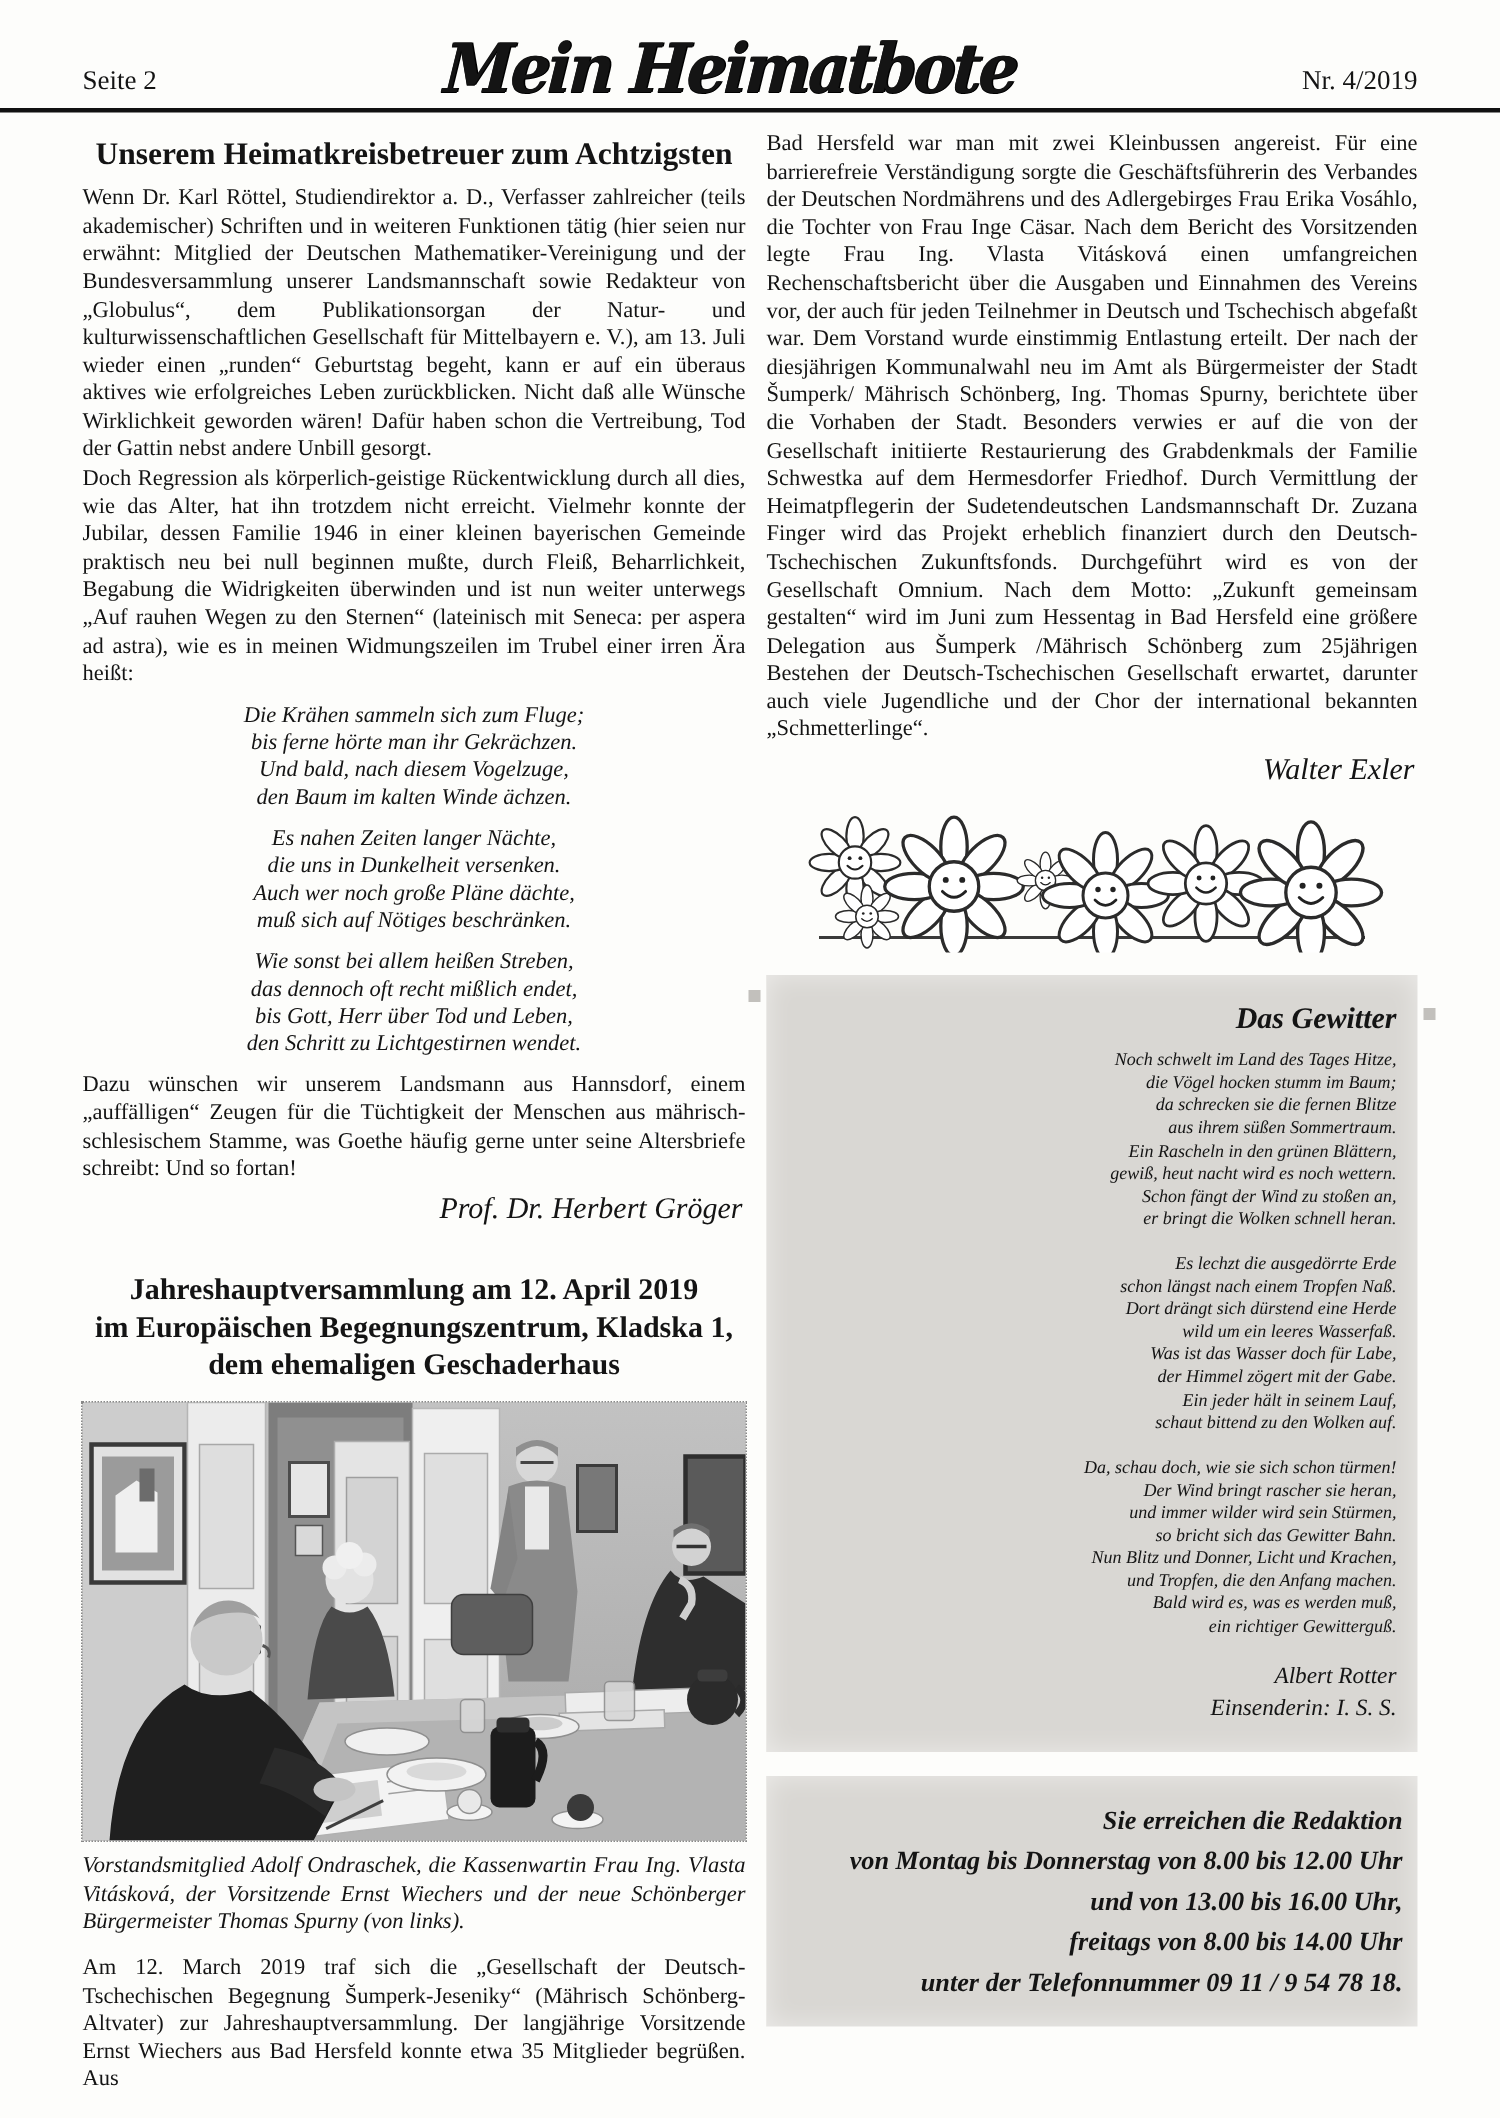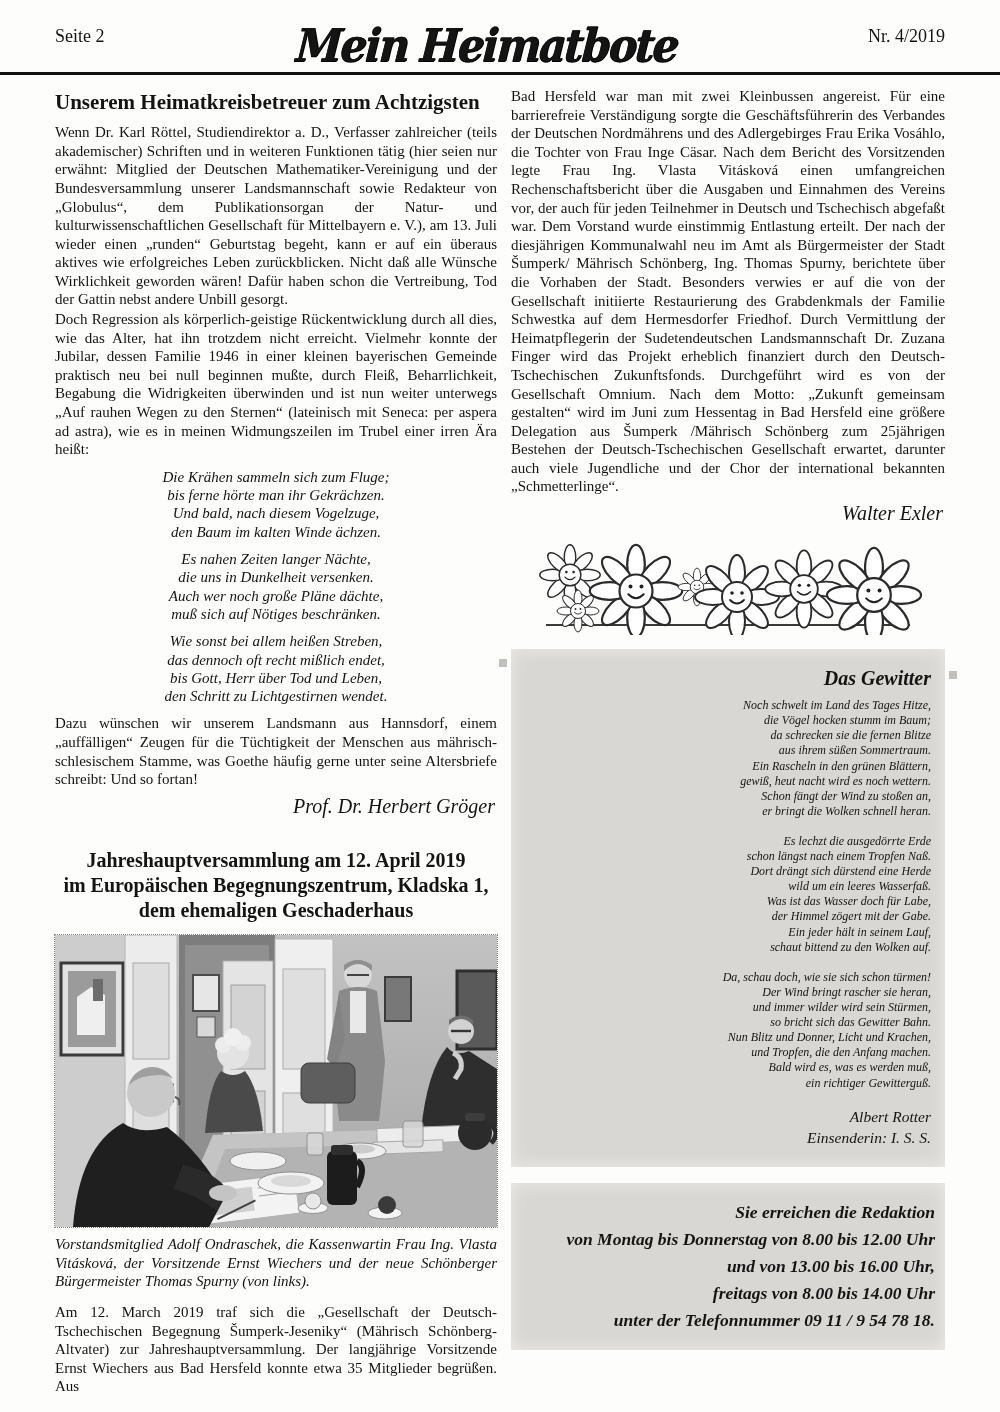--- a/index.html
+++ b/index.html
@@ -2,35 +2,35 @@
 <html><head>
 <meta charset="utf-8">
 <style>
   html,body{margin:0;padding:0;background:#e9e9e9;}
   .page{
     width:1000px;height:1412px;margin:0 auto;background:#fdfdfb;color:#141414;
     font-family:"Liberation Serif", serif;position:relative;overflow:hidden;
   }
   
   .header{
-    display:flex;align-items:flex-start;justify-content:space-between;
+    display:flex;align-items:flex-end;justify-content:space-between;
     padding:26px 55px 6px 55px;border-bottom:3px solid #111;
   }
   .page-label,.issue-label{font-size:18px;padding-bottom:2px;}
   .masthead{
     font-family:"DejaVu Serif", serif;font-weight:900;font-style:italic;
     font-size:42px;line-height:40px;letter-spacing:-2px;
     transform:scaleY(1.08) skewX(-4deg);text-shadow:1px 0 0 #000, 0 1px 0 #000;
   }
   
   .columns{display:flex;gap:14px;padding:12px 55px 0 55px;align-items:flex-start;}
   .col-left{width:442px;flex:0 0 442px;}
   .col-right{width:434px;flex:0 0 434px;}
   .body-text{font-size:15px;line-height:1.24;text-align:justify;margin:0 0 1px 0;text-justify:inter-word;}
-  h1.art-title{font-size:21px;font-weight:bold;margin:3px 0 9px 0;line-height:1.15;}
+  h1.art-title{font-size:21px;font-weight:bold;text-align:center;margin:3px 0 9px 0;line-height:1.15;}
   h2.art-title2{font-size:20px;font-weight:bold;text-align:center;margin:30px 6px 12px 6px;line-height:1.25;}
   .poem{font-style:italic;text-align:center;font-size:15px;line-height:1.22;margin:4px 0 8px 0;}
   .poem .stanza{margin:9px 0;}
   .byline{font-style:italic;text-align:right;font-size:20px;margin:6px 2px 0 0;}
   [data-bind-lines]{white-space:pre-line;}
   
   .photo-wrap{width:442px;height:292px;margin:2px 0 8px 0;background:#9a9a9a;outline:1px dotted #888;}
   .photo-wrap svg{display:block;}
   .caption{font-style:italic;font-size:15px;line-height:1.25;text-align:justify;margin:2px 0 12px 0;}
   

